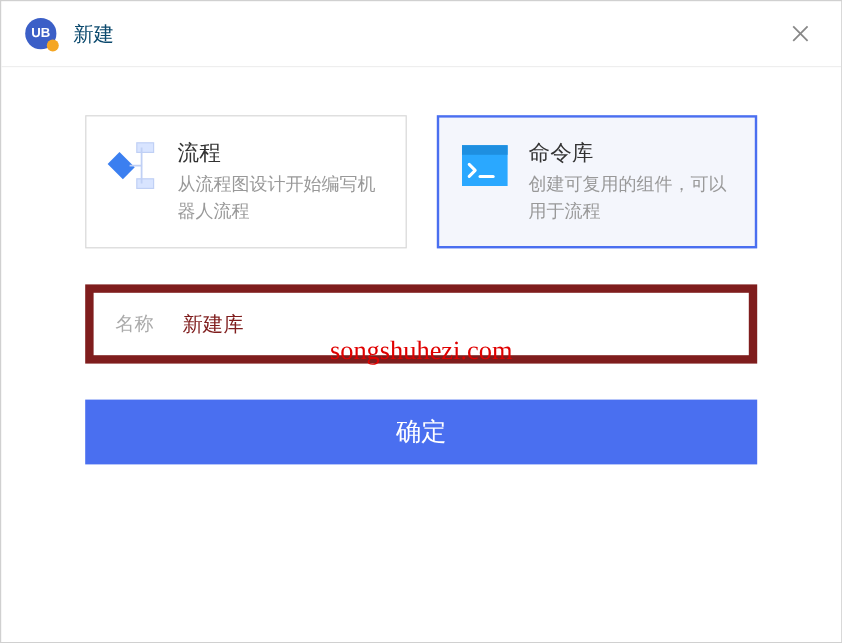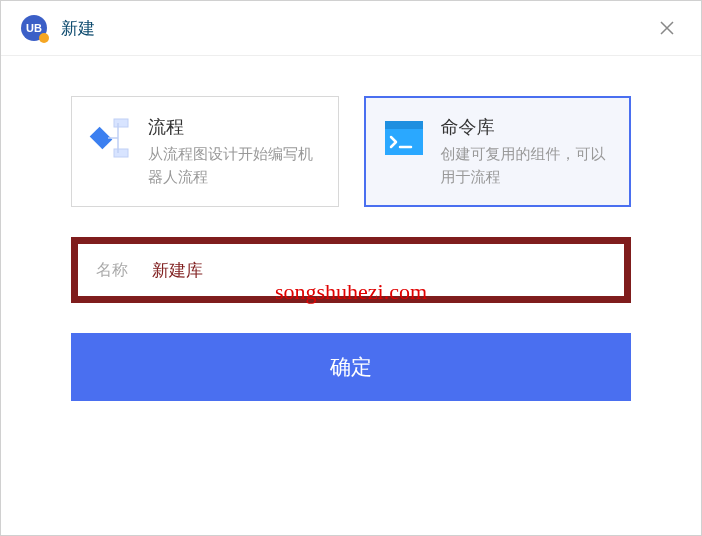--- a/index.html
+++ b/index.html
@@ -109,21 +109,21 @@
     border: none;
     outline: none;
     background: transparent;
   }
   .folder-icon {
     cursor: pointer;
     color: #4a6ff0;
   }
   .confirm {
     margin-top: 30px;
-    height: 68px;
+    height: 54px;
     background: #4a6ff0;
     color: #fff;
     font-size: 21px;
     display: flex;
     align-items: center;
     justify-content: center;
     cursor: pointer;
   }
   .watermark {
     position: absolute;

